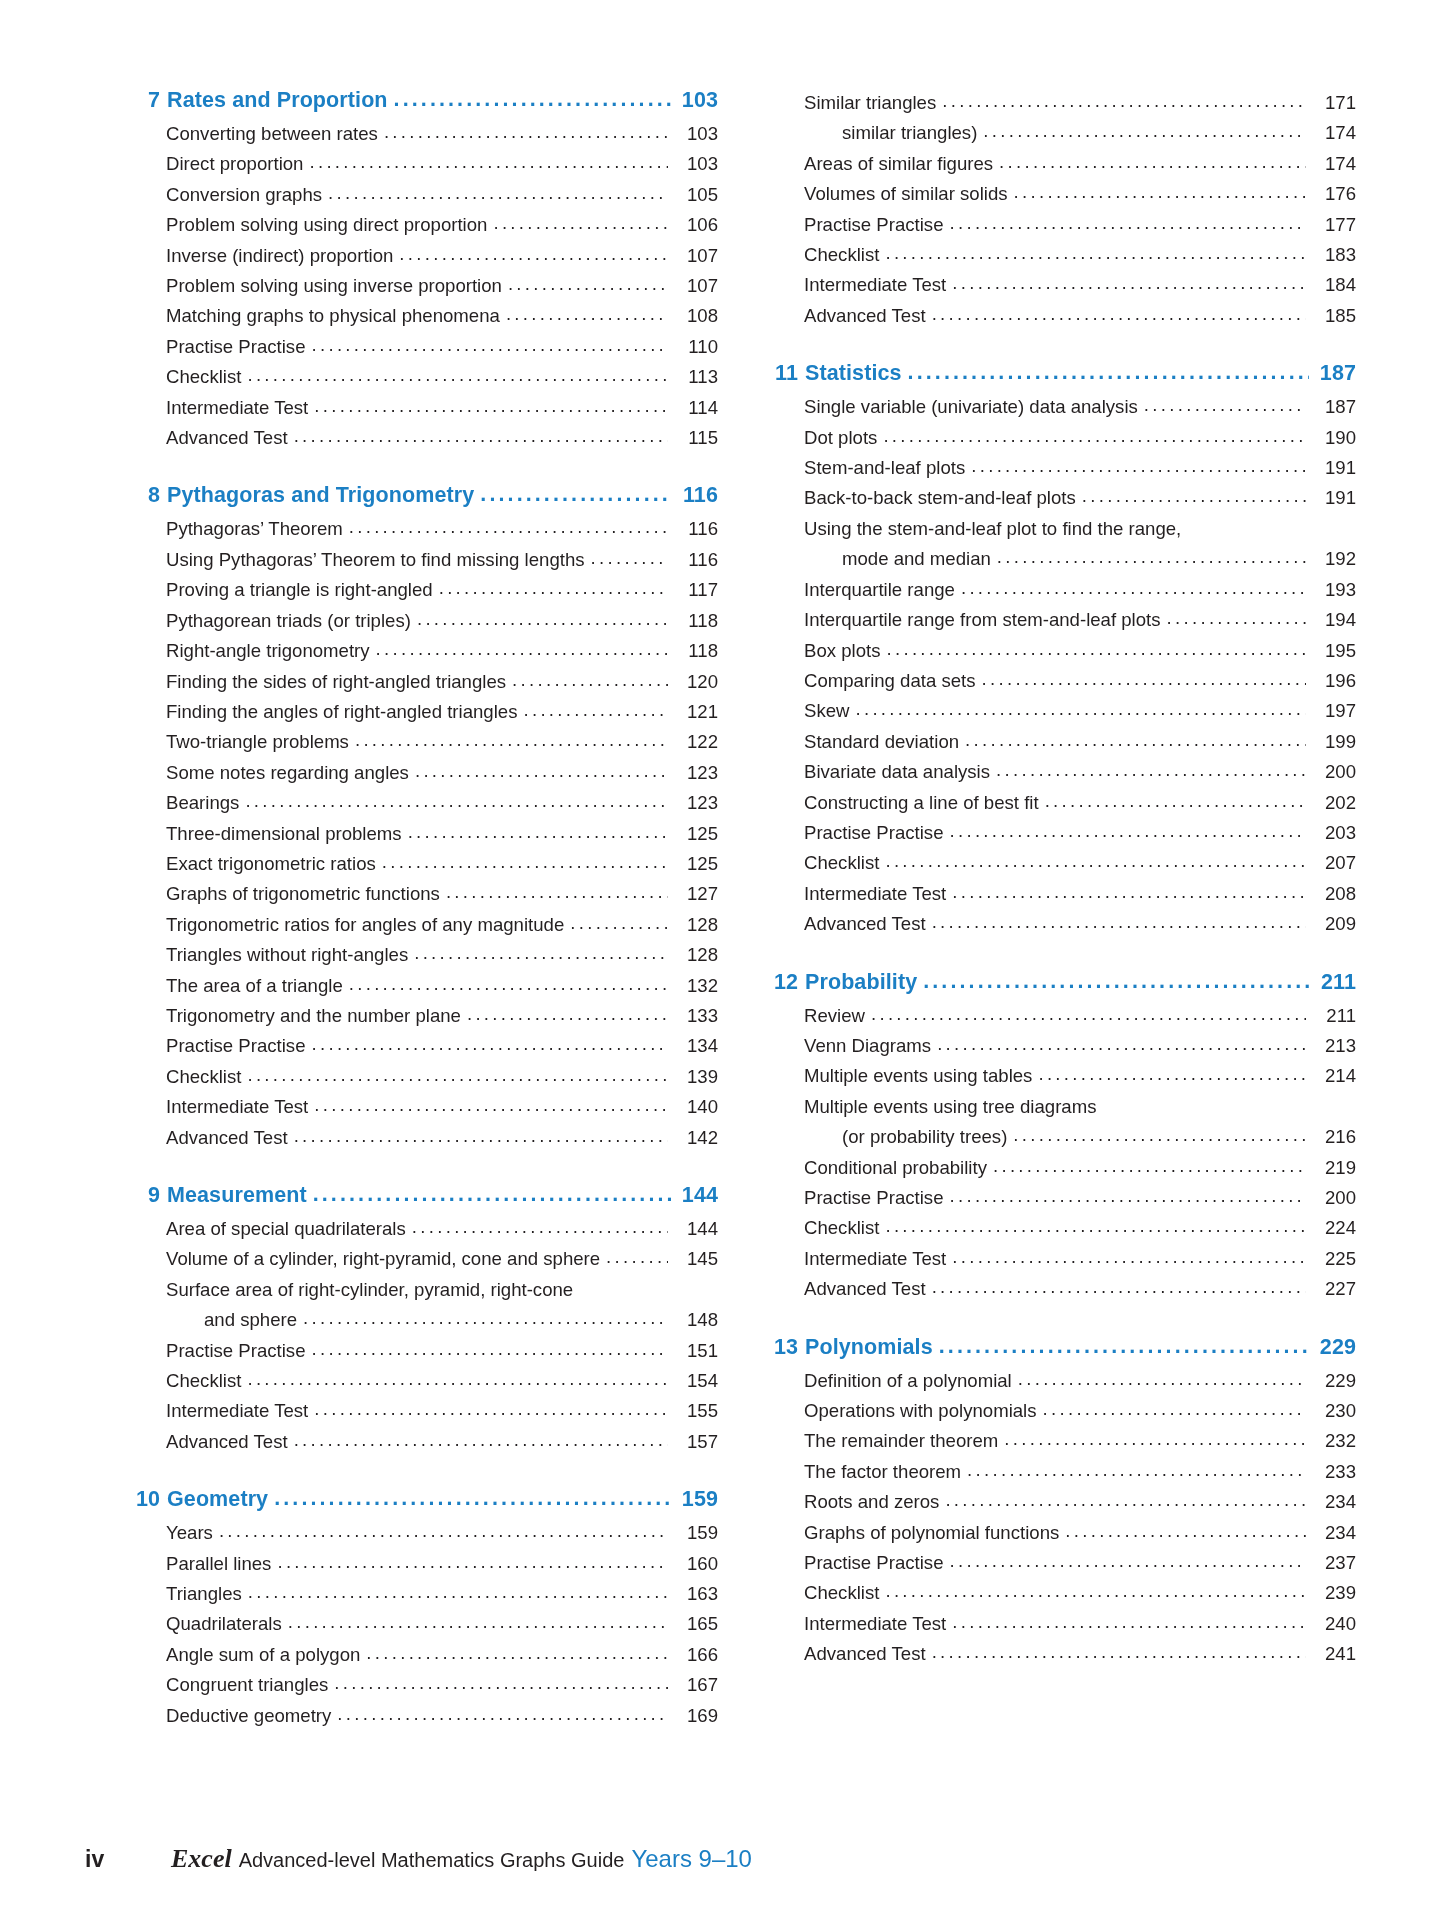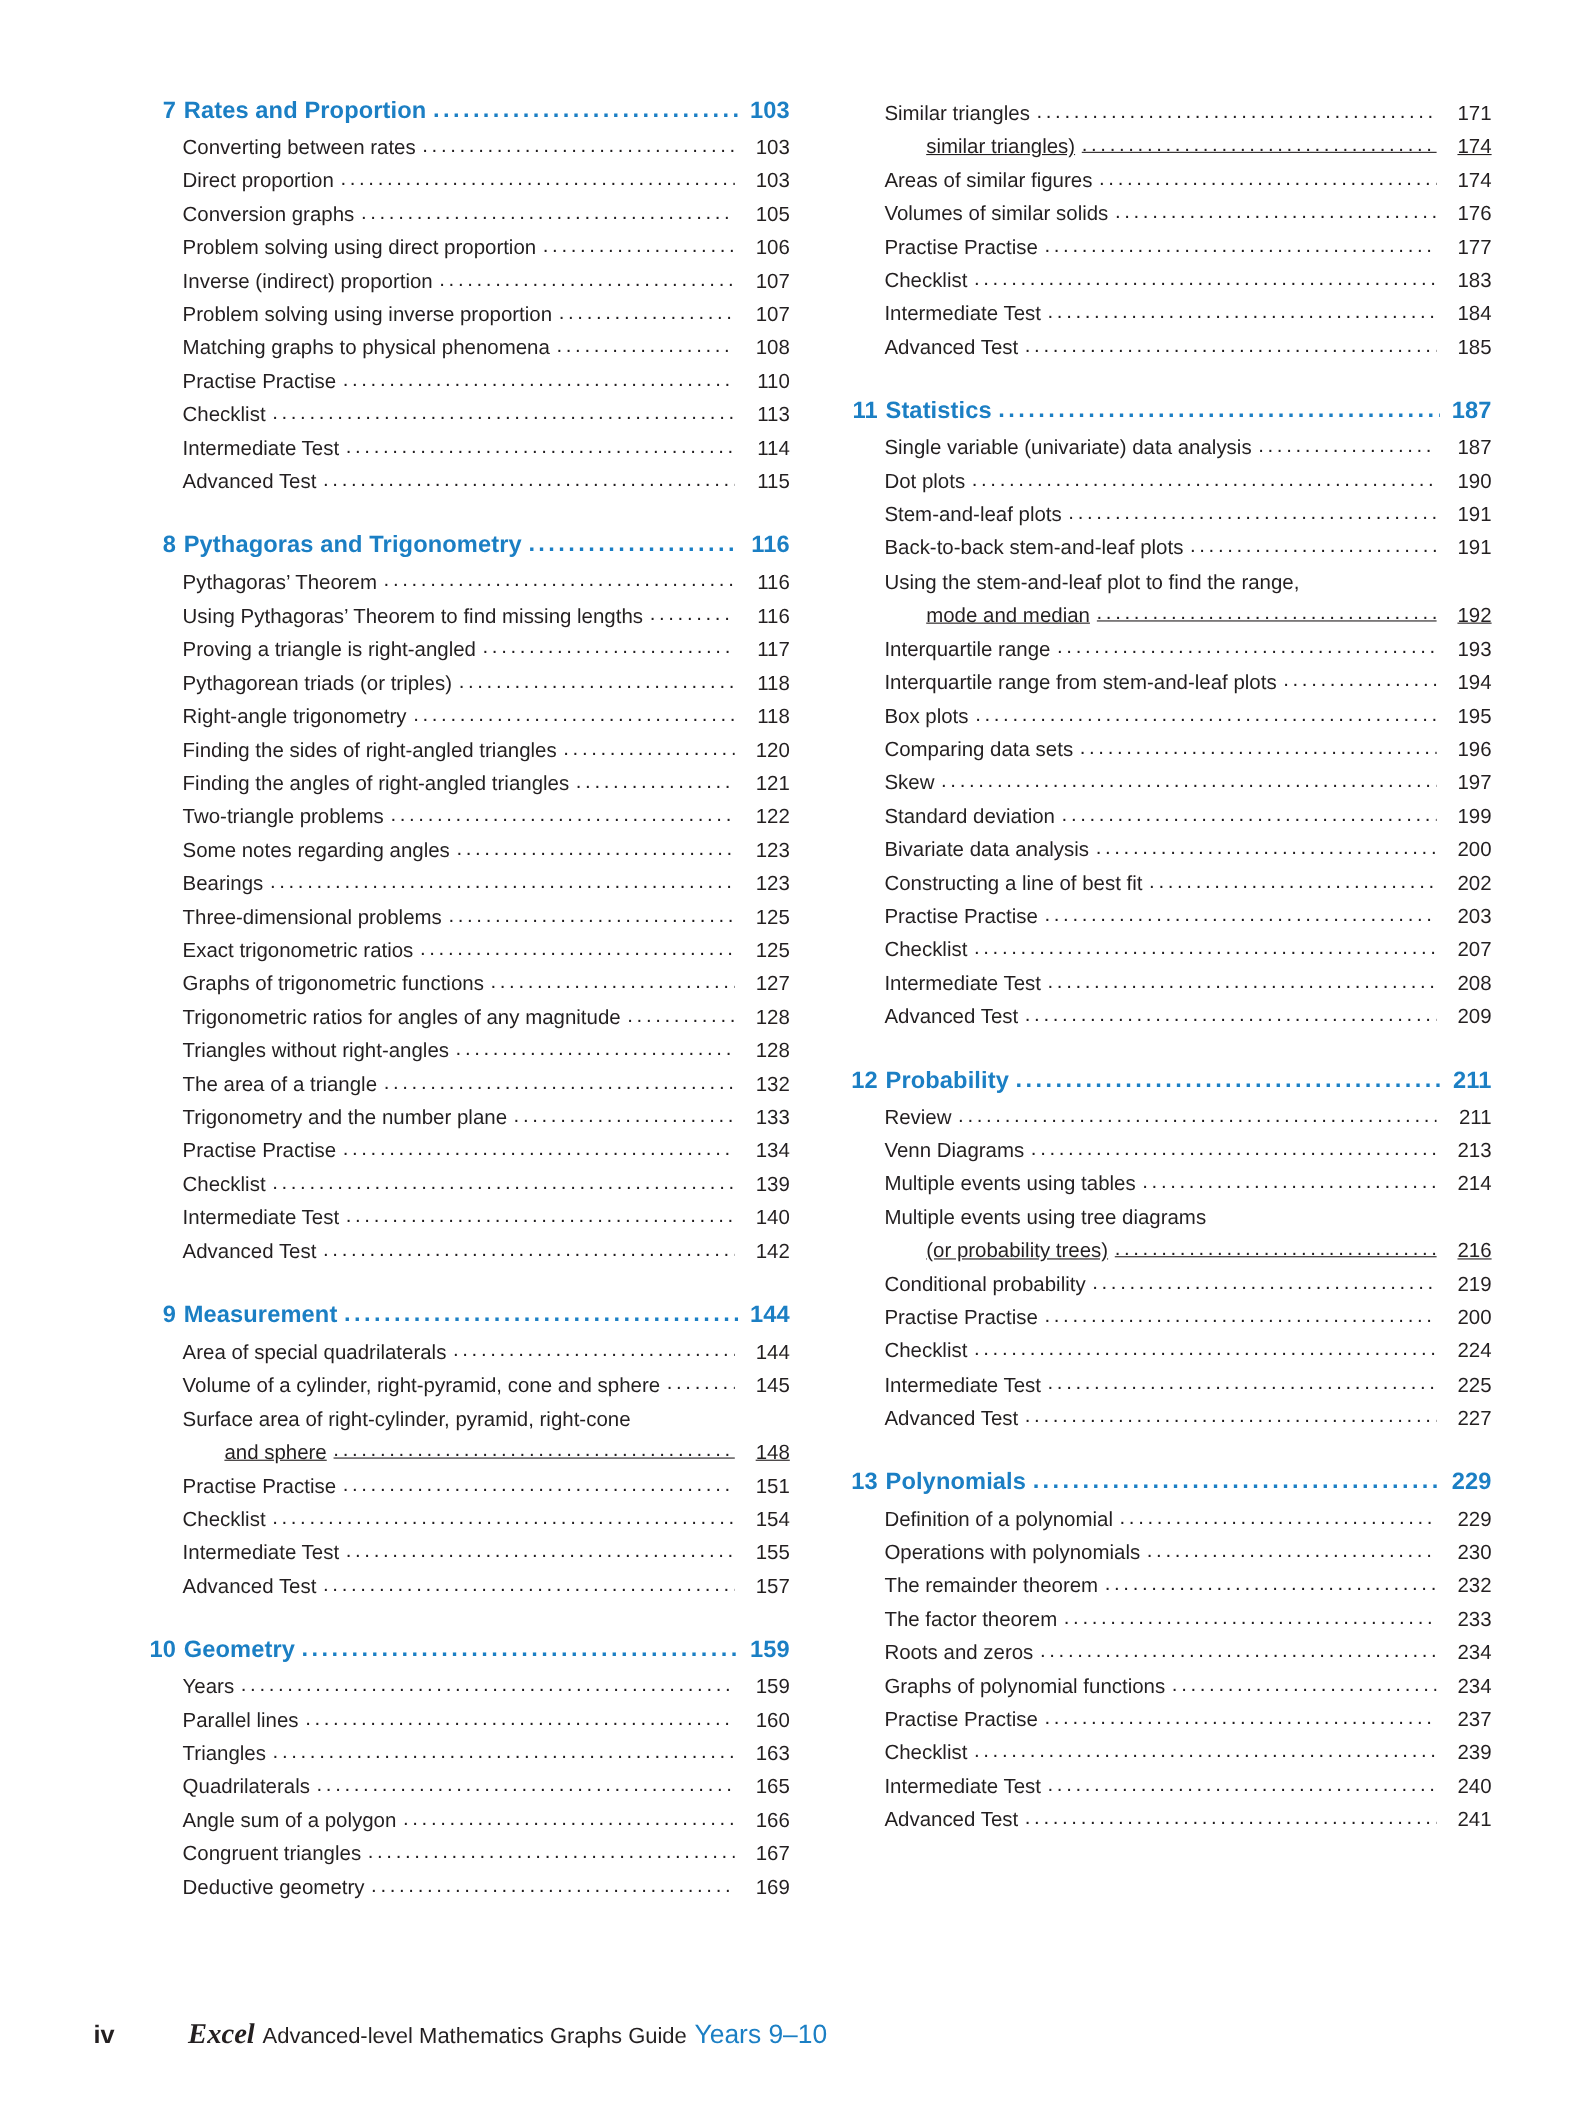--- a/index.html
+++ b/index.html
@@ -105,34 +105,33 @@
     display: block;
     padding-left: 36px;
   }
   .entry.wrap .line1 {
     white-space: nowrap;
   }
   .entry.wrap .line2 {
     display: flex;
     align-items: baseline;
     padding-left: 38px;
-    text-decoration: underline;
   }
   .entry.wrap .line2 .txt { flex: none; white-space: nowrap; }
   .entry.wrap .line2 .leader {
     flex: 1 1 auto; overflow: hidden; white-space: nowrap;
     margin: 0 4px 0 6px; letter-spacing: 3.3px; position: relative; top: -2px;
   }
   .entry.wrap .line2 .pg { flex: none; width: 46px; text-align: right; }
 
   
   .footer {
     position: absolute;
     left: 85px;
-    bottom: 64px;
+    bottom: 54px;
     width: 1280px;
     display: flex;
     align-items: baseline;
     font-size: 20px;
   }
   .footer .folio {
     font-weight: bold;
     font-size: 23px;
     width: 86px;
     color: #231f20;

